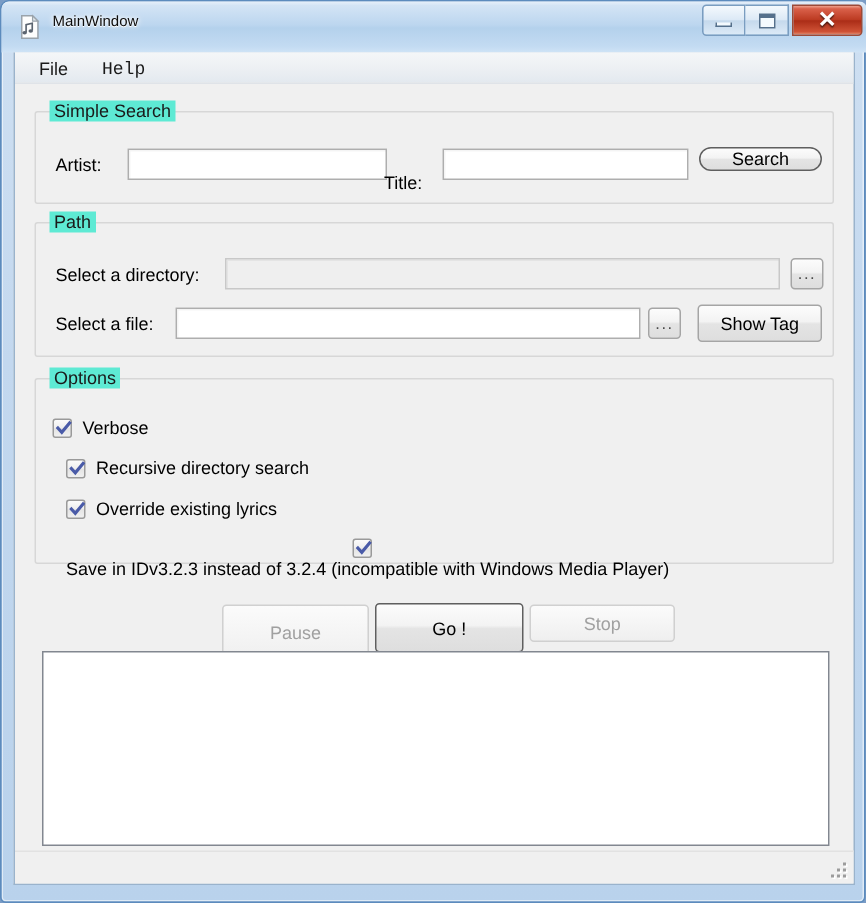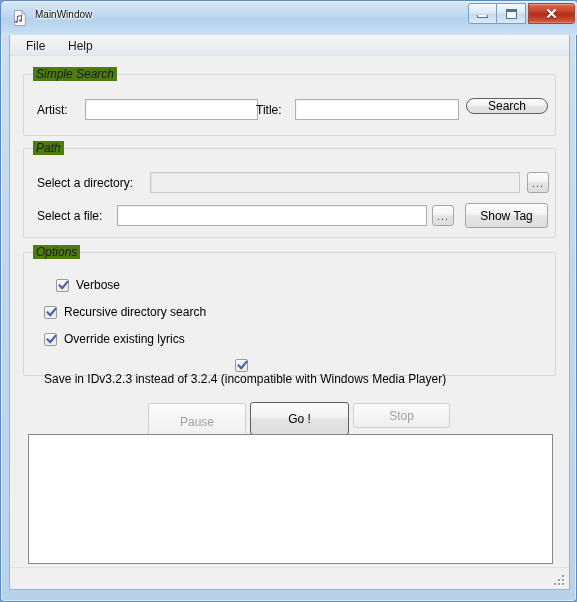--- a/index.html
+++ b/index.html
@@ -141,26 +141,25 @@
   .groupbox {
     position: absolute;
     box-sizing: border-box;
     border: 1px solid #d7d7d7;
     border-radius: 2px;
   }
   .group-title {
     position: absolute;
     top: -8px;
     left: 9px;
-    background: #4d7c0f;
+    background: #5eead4;
     padding: 0 3px;
     font-size: 12px;
     color: #1a1a1a;
     white-space: nowrap;
-    font-style: italic;
   }
 
   
   .lbl {
     position: absolute;
     font-size: 12px;
     color: #000;
     white-space: nowrap;
   }
 
@@ -306,30 +305,30 @@
       <div class="wb close">
         <span class="wb-close-glyph">✕</span>
       </div>
     </div>
   </div>
 
   <div class="client">
 
     <div class="menubar">
       <div class="menu-item" style="left:10px;">File</div>
-      <div class="menu-item" style="left:52px;">Help</div>
+      <div class="menu-item" style="left:52px;font-family:Liberation Mono, monospace;">Help</div>
     </div>
 
     <div class="groupbox" style="left:13px; top:39px; width:533px; height:62px;">
       <div class="group-title">Simple Search</div>
 
       <div class="lbl" style="left:13px; top:28px;">Artist:</div>
       <input class="tinput" style="left: 61px; top: 24px; width: 173px; height: 21px;" value="">
 
-      <div class="lbl" style="left:232px; top:28px;">Title:</div>
+      <div class="lbl" style="left:232px; top:40px;">Title:</div>
       <input class="tinput" style="left: 271px; top: 24px; width: 164px; height: 21px;" value="">
 
       <div class="btn default" style="left:442px; top:23px; width:82px; height:16px;border-radius:11px;">Search</div>
     </div>
 
     <div class="groupbox" style="left:13px; top:113px; width:533px; height:90px;">
       <div class="group-title">Path</div>
 
       <div class="lbl" style="left:13px; top:27px;">Select a directory:</div>
       <input class="tinput disabled" style="left: 126px; top: 23px; width: 370px; height: 21px;" disabled="" value="">
@@ -337,21 +336,21 @@
 
       <div class="lbl" style="left:13px; top:60px;">Select a file:</div>
       <input class="tinput" style="left: 93px; top: 56px; width: 310px; height: 21px;" value="">
       <div class="btn dots" style="left:408px; top:56px; width:22px; height:21px;">...</div>
       <div class="btn" style="left:441px; top:54px; width:83px; height:25px;">Show Tag</div>
     </div>
 
     <div class="groupbox" style="left:13px; top:217px; width:533px; height:124px;">
       <div class="group-title">Options</div>
 
-      <div class="cbrow" style="left:32px; top:25px;">
+      <div class="cbrow" style="left:11px; top:25px;">
         <span class="cbox">
           <svg viewBox="0 0 11 11">
               <path d="M1.6 5.4 L4.2 8.2 L9.4 1.9" fill="none" stroke="#4a5ba8" stroke-width="2.1" stroke-linecap="square"></path>
             </svg>
         </span>
         <span class="cblabel">Verbose</span>
       </div>
 
       <div class="cbrow" style="left:20px; top:52px;">
         <span class="cbox">

